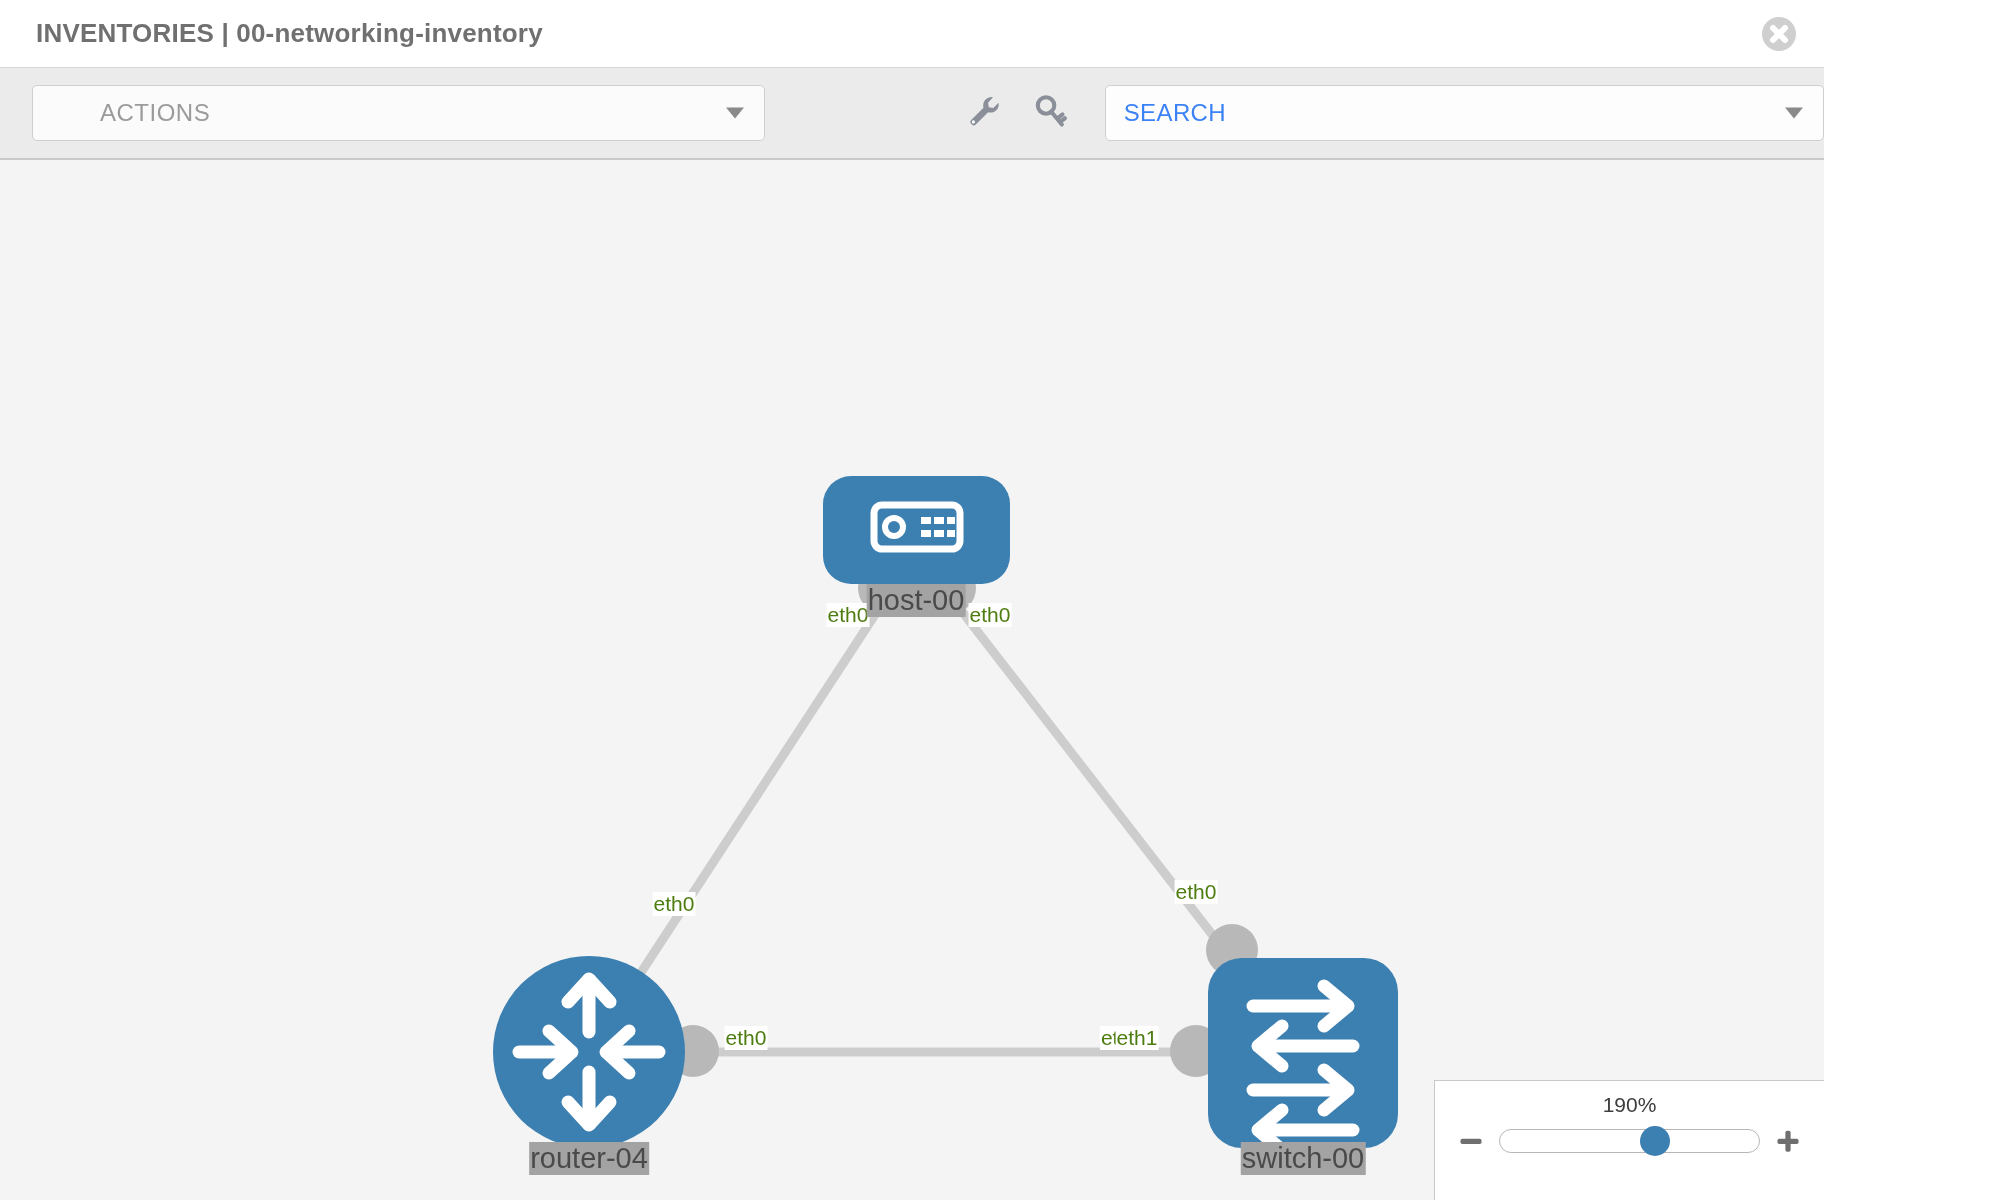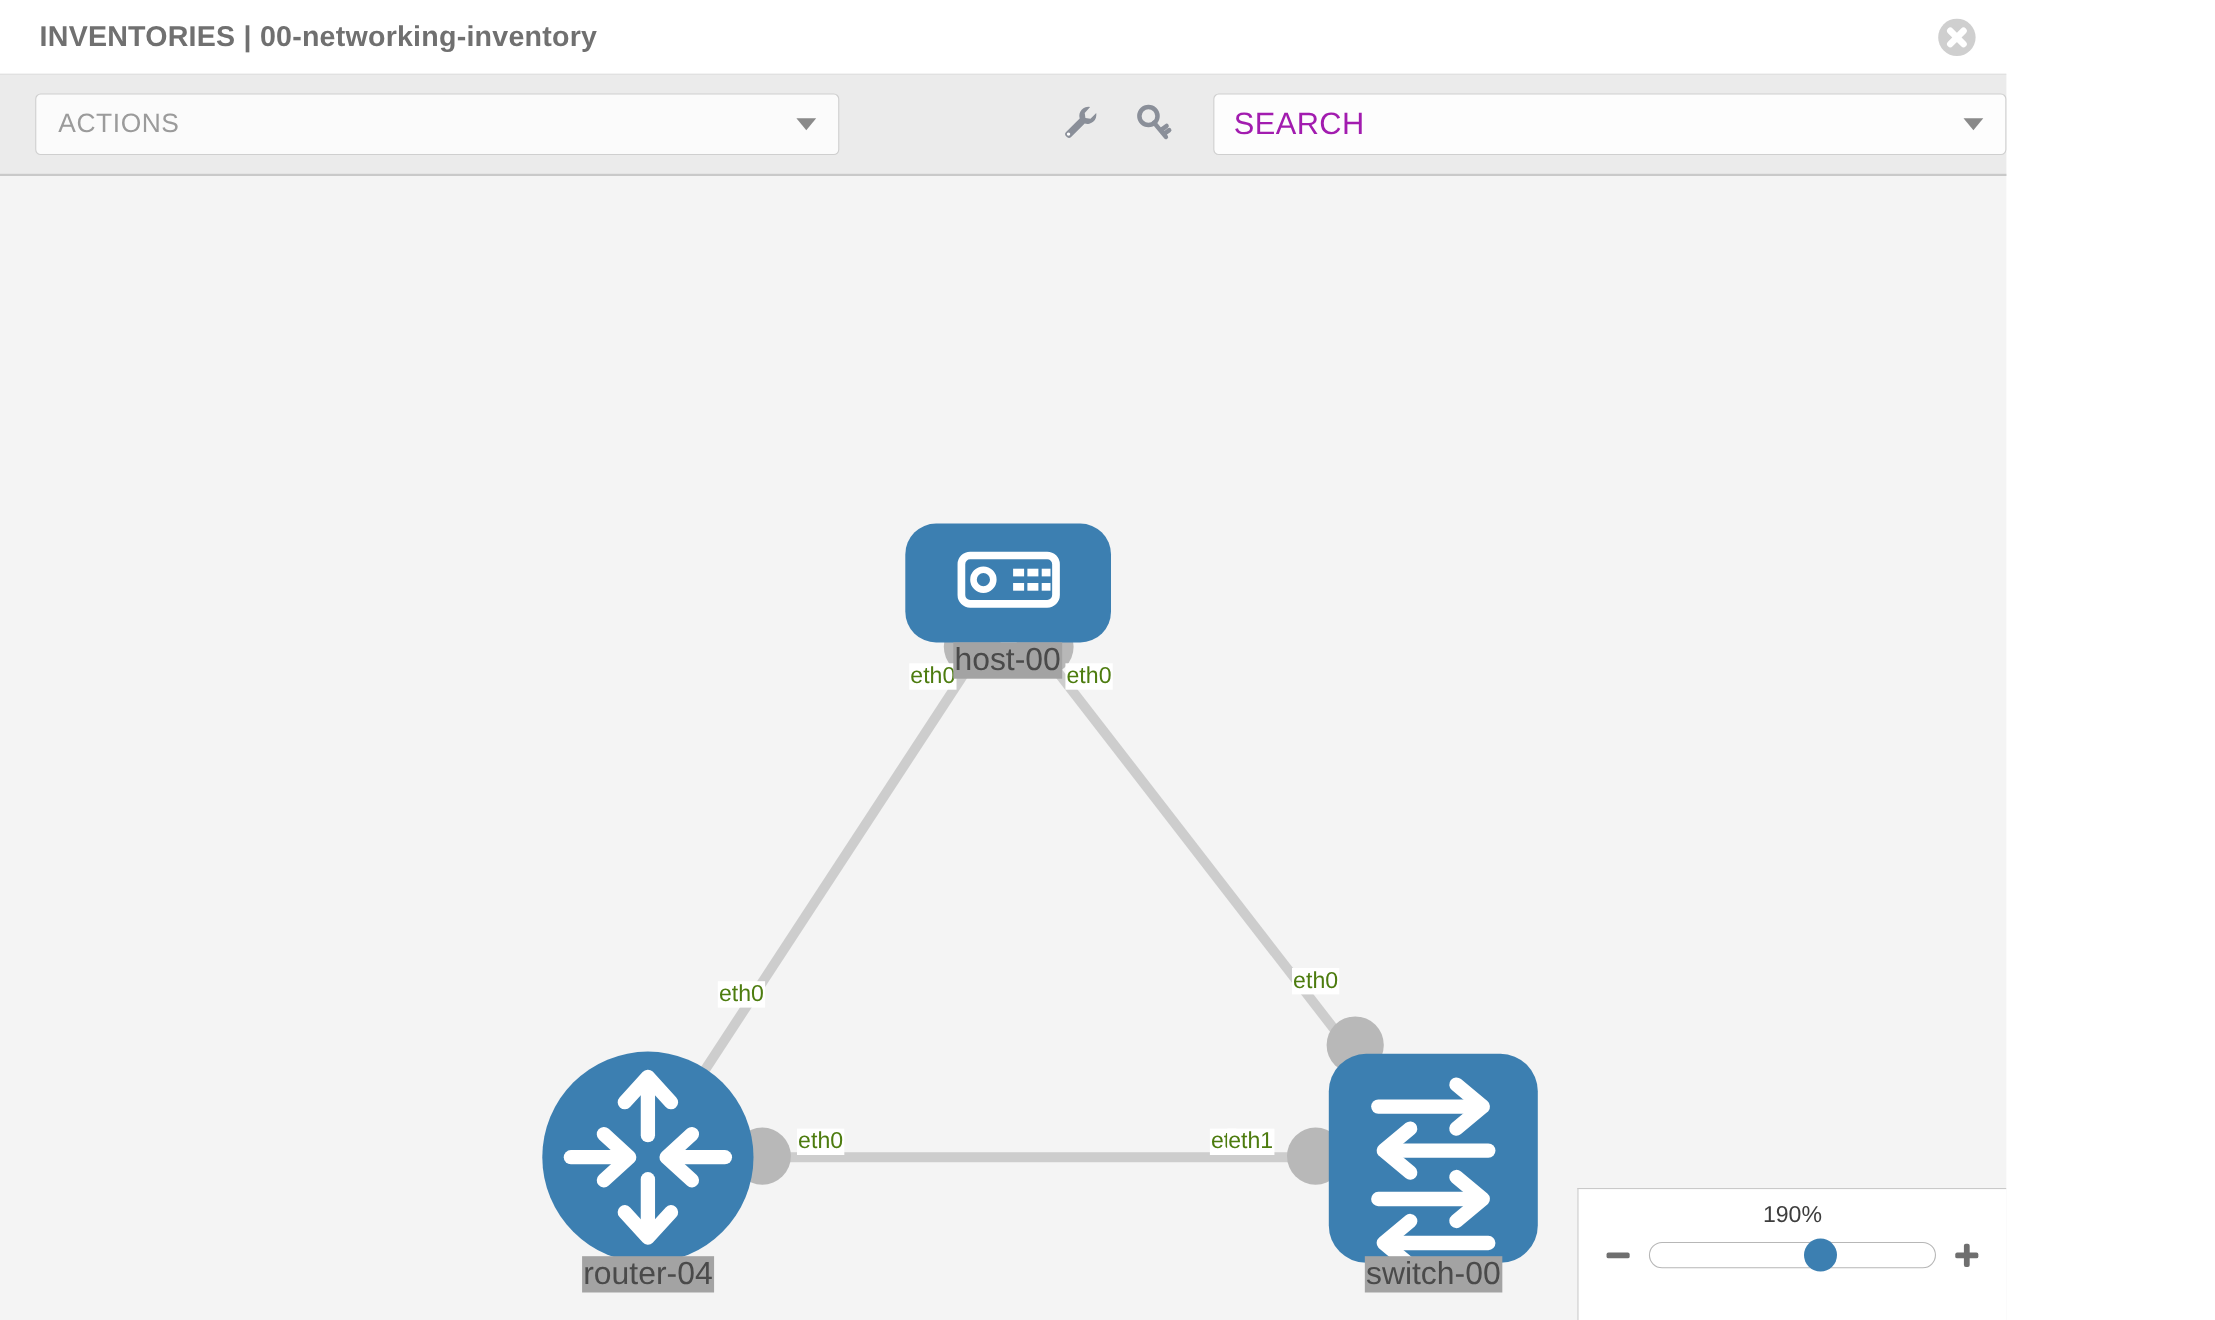--- a/index.html
+++ b/index.html
@@ -57,20 +57,21 @@
   }
   .actions-select {
     margin-left: 32px;
     width: 800px; height: 56px;
     background: #fbfbfb;
     border: 1px solid #cfcfcf;
     border-radius: 5px;
     display: flex; align-items: center;
     position: relative;
     cursor: pointer;
+    padding-left: 47px;
   }
   .actions-label {
     margin-left: 20px;
     font-size: 24px;
     color: #9b9b9b;
     letter-spacing: 0.5px;
   }
   .caret {
     position: absolute; right: 20px; top: 50%;
     transform: translateY(-50%);
@@ -89,22 +90,22 @@
     width: 790px; height: 56px;
     background: #fdfdfd;
     border: 1px solid #cfcfcf;
     border-radius: 5px;
     display: flex; align-items: center;
     position: relative;
     cursor: text;
   }
   .search-label {
     margin-left: 18px;
-    font-size: 28px;
-    color: #a21caf;
+    font-size: 24px;
+    color: #3b82f6;
     letter-spacing: 0.4px;
   }
 
   
   .canvas {
     position: relative;
     flex: 1 1 auto;
     background: #f4f4f4;
     overflow: hidden;
   }

